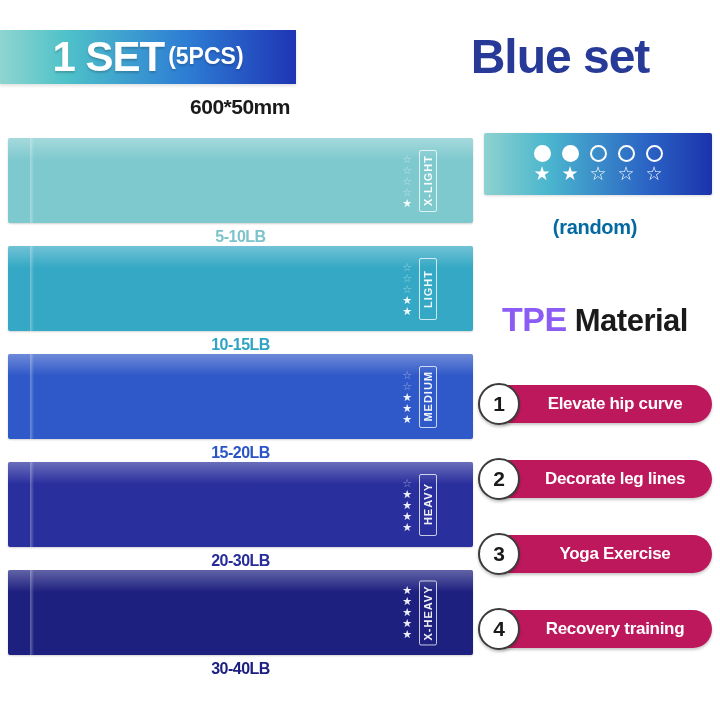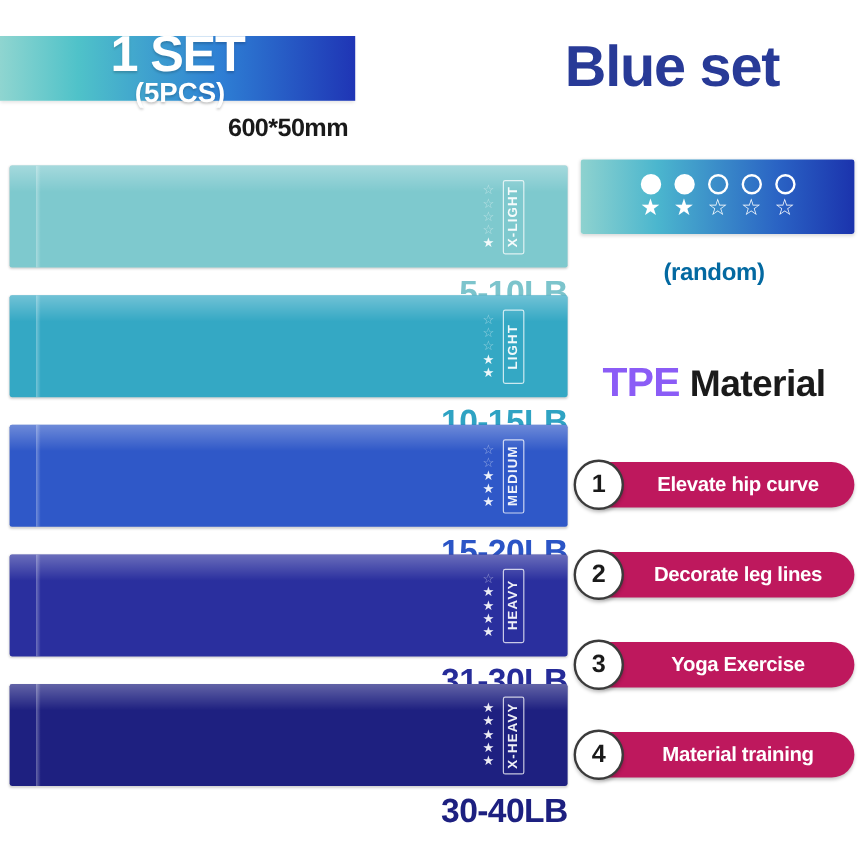--- a/index.html
+++ b/index.html
@@ -21,21 +21,20 @@
     position: absolute;
     left: 0;
     top: 30px;
     width: 296px;
     height: 54px;
     background: linear-gradient(90deg, #8fd5d0 0%, #4fc2c9 22%, #2e7fd4 62%, #1f35b5 100%);
     display: flex;
     align-items: center;
     justify-content: center;
     box-shadow: 0 2px 3px rgba(0,0,0,0.12);
-    flex-direction: column;
   }
   .set-banner .big {
     color: #ffffff;
     font-size: 42px;
     font-weight: bold;
     letter-spacing: -1px;
     line-height: 1;
     text-shadow: 0 2px 2px rgba(0,0,0,0.18);
   }
   .set-banner .small {
@@ -146,22 +145,22 @@
     transform: rotate(180deg);
     font-size: 11px;
     font-weight: bold;
     letter-spacing: 1px;
     color: rgba(255,255,255,0.93);
     white-space: nowrap;
   }
 
   .weight-label {
     width: 465px;
-    text-align: right;
-    font-size: 28px;
+    text-align: center;
+    font-size: 16px;
     font-weight: bold;
     letter-spacing: -0.5px;
     margin-top: 5px;
   }
 
   
   .strength-box {
     position: absolute;
     left: 484px;
     top: 133px;
@@ -350,21 +349,21 @@
             <span class="st">★</span>
             <span class="st">★</span>
             <span class="st">★</span>
             <span class="st">★</span>
           </div>
           <div class="level-box">
             <span>HEAVY</span>
           </div>
         </div>
       </div>
-      <div class="weight-label" style="color: rgb(38, 44, 153);">31-30LB</div>
+      <div class="weight-label" style="color: rgb(38, 44, 153);">20-30LB</div>
     </div>
     <div class="band-row" style="top: 570px;">
       <div class="band" style="background: rgb(30, 32, 128);">
         <div class="band-mark">
           <div class="stars-col">
             <span class="st">★</span>
             <span class="st">★</span>
             <span class="st">★</span>
             <span class="st">★</span>
             <span class="st">★</span>
@@ -418,17 +417,17 @@
       <div class="num">2</div>
     </div>
     <div class="benefit" style="top: 535px;">
       <div class="pill">
         <span class="pill-label">Yoga Exercise</span>
       </div>
       <div class="num">3</div>
     </div>
     <div class="benefit" style="top: 610px;">
       <div class="pill">
-        <span class="pill-label">Material training</span>
+        <span class="pill-label">Recovery training</span>
       </div>
       <div class="num">4</div>
     </div>
   </div>
 
 </body></html>

